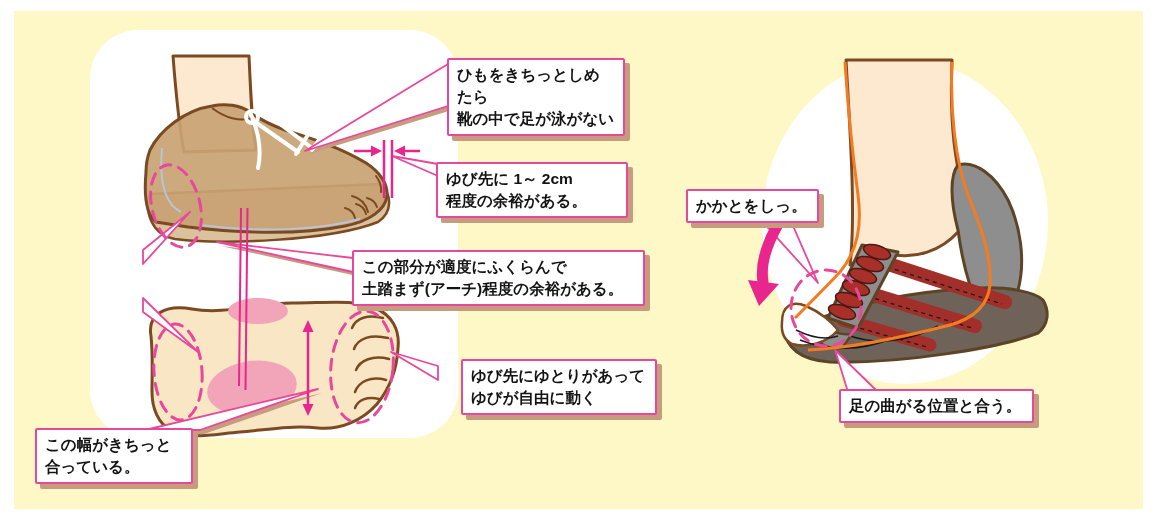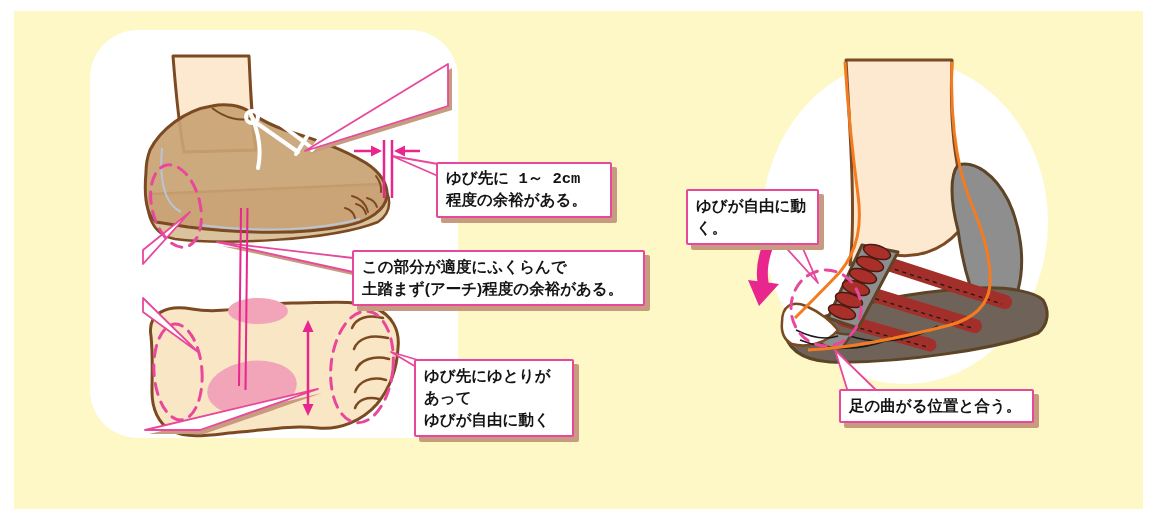--- a/index.html
+++ b/index.html
@@ -4,24 +4,24 @@
 <style>
   html,body{margin:0;padding:0;background:#ffffff;}
   #stage{position:relative;width:1158px;height:525px;background:#ffffff;overflow:hidden;
          font-family:"Liberation Sans","DejaVu Sans",sans-serif;}
   .panel{position:absolute;left:14px;top:11px;width:1129px;height:498px;background:#fdf8c6;}
   svg.art{position:absolute;left:0;top:0;z-index:1;}
   .callout{position:absolute;z-index:2;background:#ffffff;border:2px solid #e8489b;border-radius:2px;
            box-shadow:5px 5px 0 #c79b80;padding:4px 8px;color:#141414;font-weight:bold;
            font-size:15.5px;line-height:1.42;white-space:pre-line;box-sizing:border-box;}
   .c1{left:447px;top:58px;width:178px;}
-  .c2{left:436px;top:162px;width:176px;font-family:Liberation Mono, monospace;}
+  .c2{left:436px;top:162px;width:192px;}
   .c3{left:352px;top:250px;width:293px;}
   .c4{left:34px;top:242px;width:112px;}
-  .c5{left:414px;top:359px;width:160px;}
+  .c5{left:461px;top:359px;width:196px;}
   .c6{left:35px;top:428px;width:158px;}
   .c7{left:686px;top:189px;width:133px;}
   .c8{left:839px;top:389px;width:195px;}
 </style>
 </head>
 <body>
 
 <div id="stage">
   <div class="panel"></div>
 
@@ -174,21 +174,25 @@
         <polygon points="302.5,404 313.5,404 308,416" stroke="none"></polygon>
       </g>
 
       <g>
         <path d="M777,226 C766,246 760,264 763,282" fill="none" stroke="#e8268d" stroke-width="11" stroke-linecap="round"></path>
         <polygon points="748,280 779,284 759,306" fill="#e8268d"></polygon>
       </g>
     </g>
   </svg>
 
+  <div class="callout c1">ひもをきちっとしめたら
+靴の中で足が泳がない</div>
   <div class="callout c2">ゆび先に 1～ 2cm
 程度の余裕がある。</div>
   <div class="callout c3">この部分が適度にふくらんで
 土踏まず(アーチ)程度の余裕がある。</div>
   <div class="callout c5">ゆび先にゆとりがあって
 ゆびが自由に動く</div>
-  <div class="callout c7">ゆびが自由に動く。</div>
+  <div class="callout c6">この幅がきちっと
+合っている。</div>
+  <div class="callout c7">かかとをしっ。</div>
   <div class="callout c8">足の曲がる位置と合う。</div>
 </div>
 
 </body></html>

